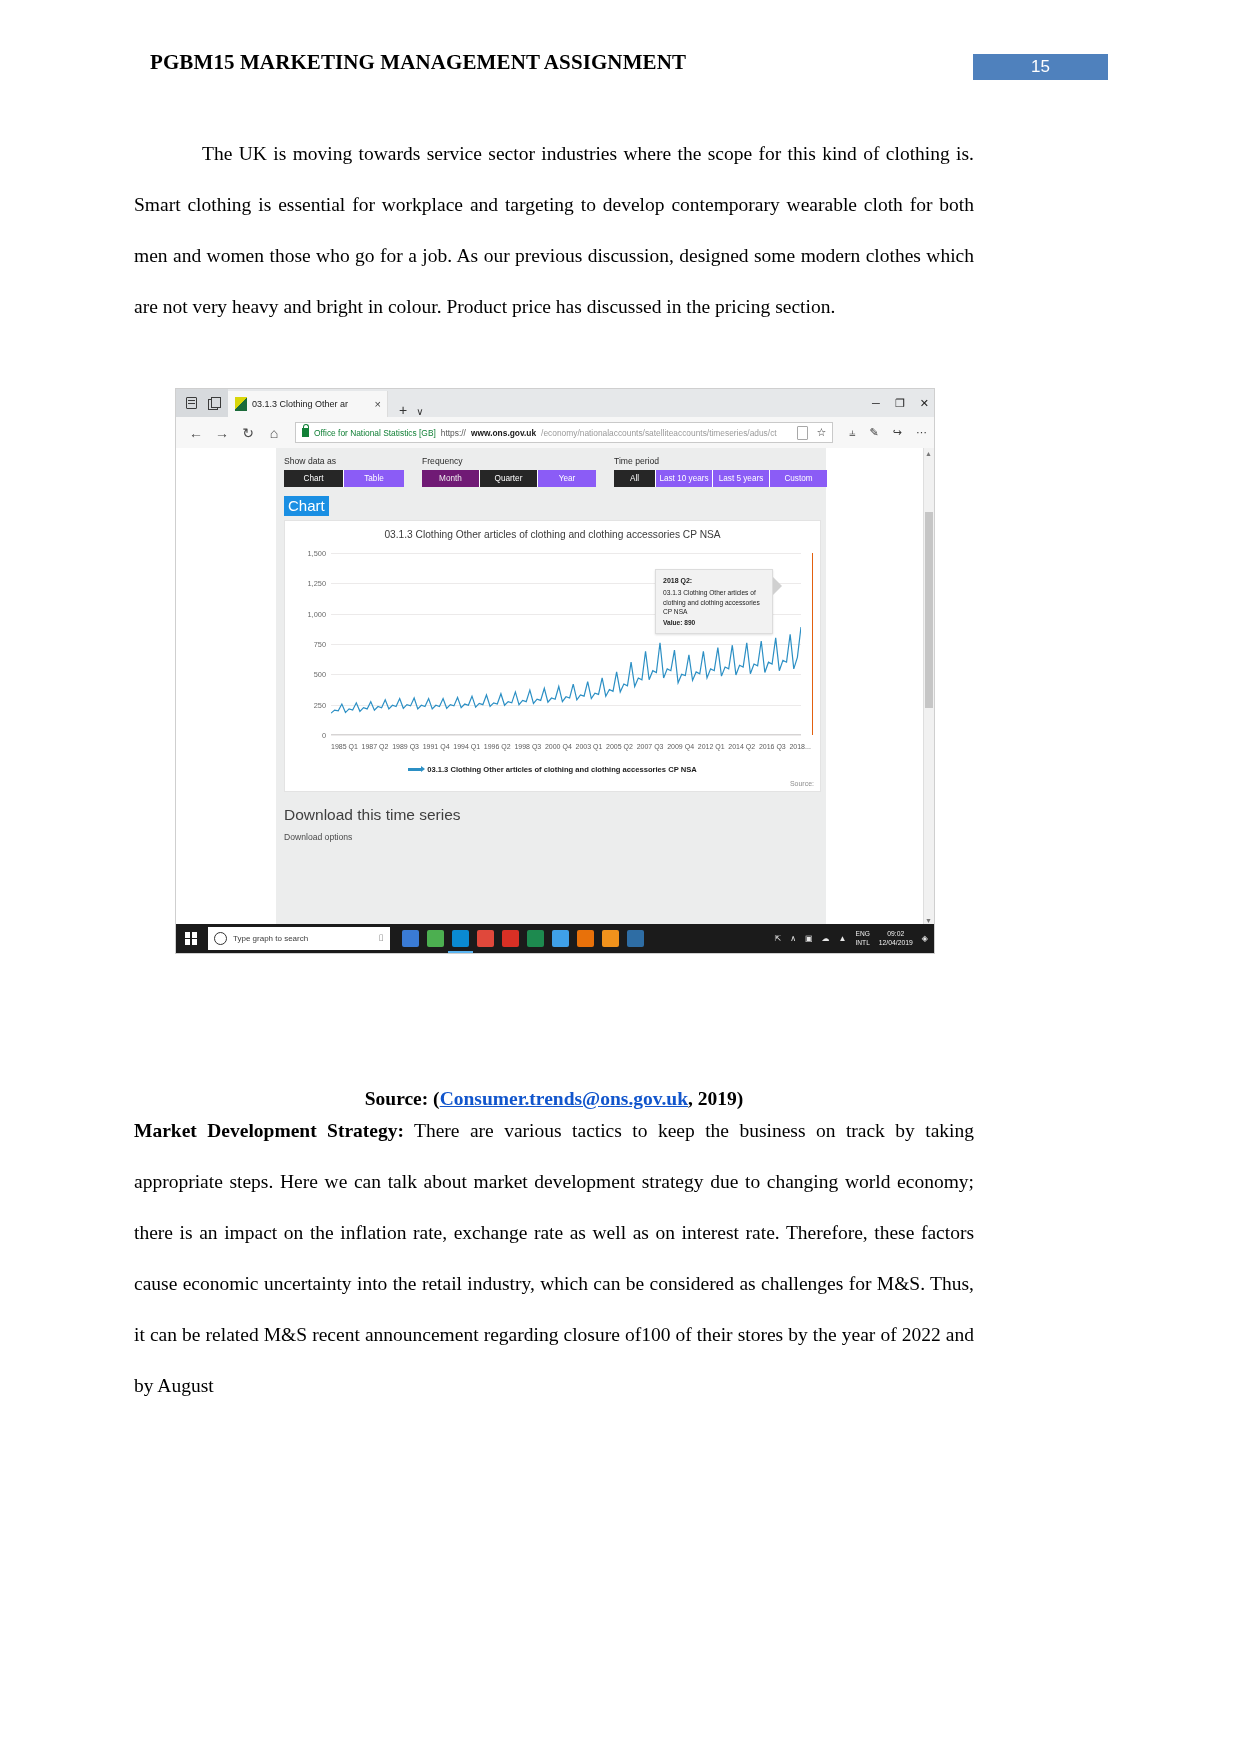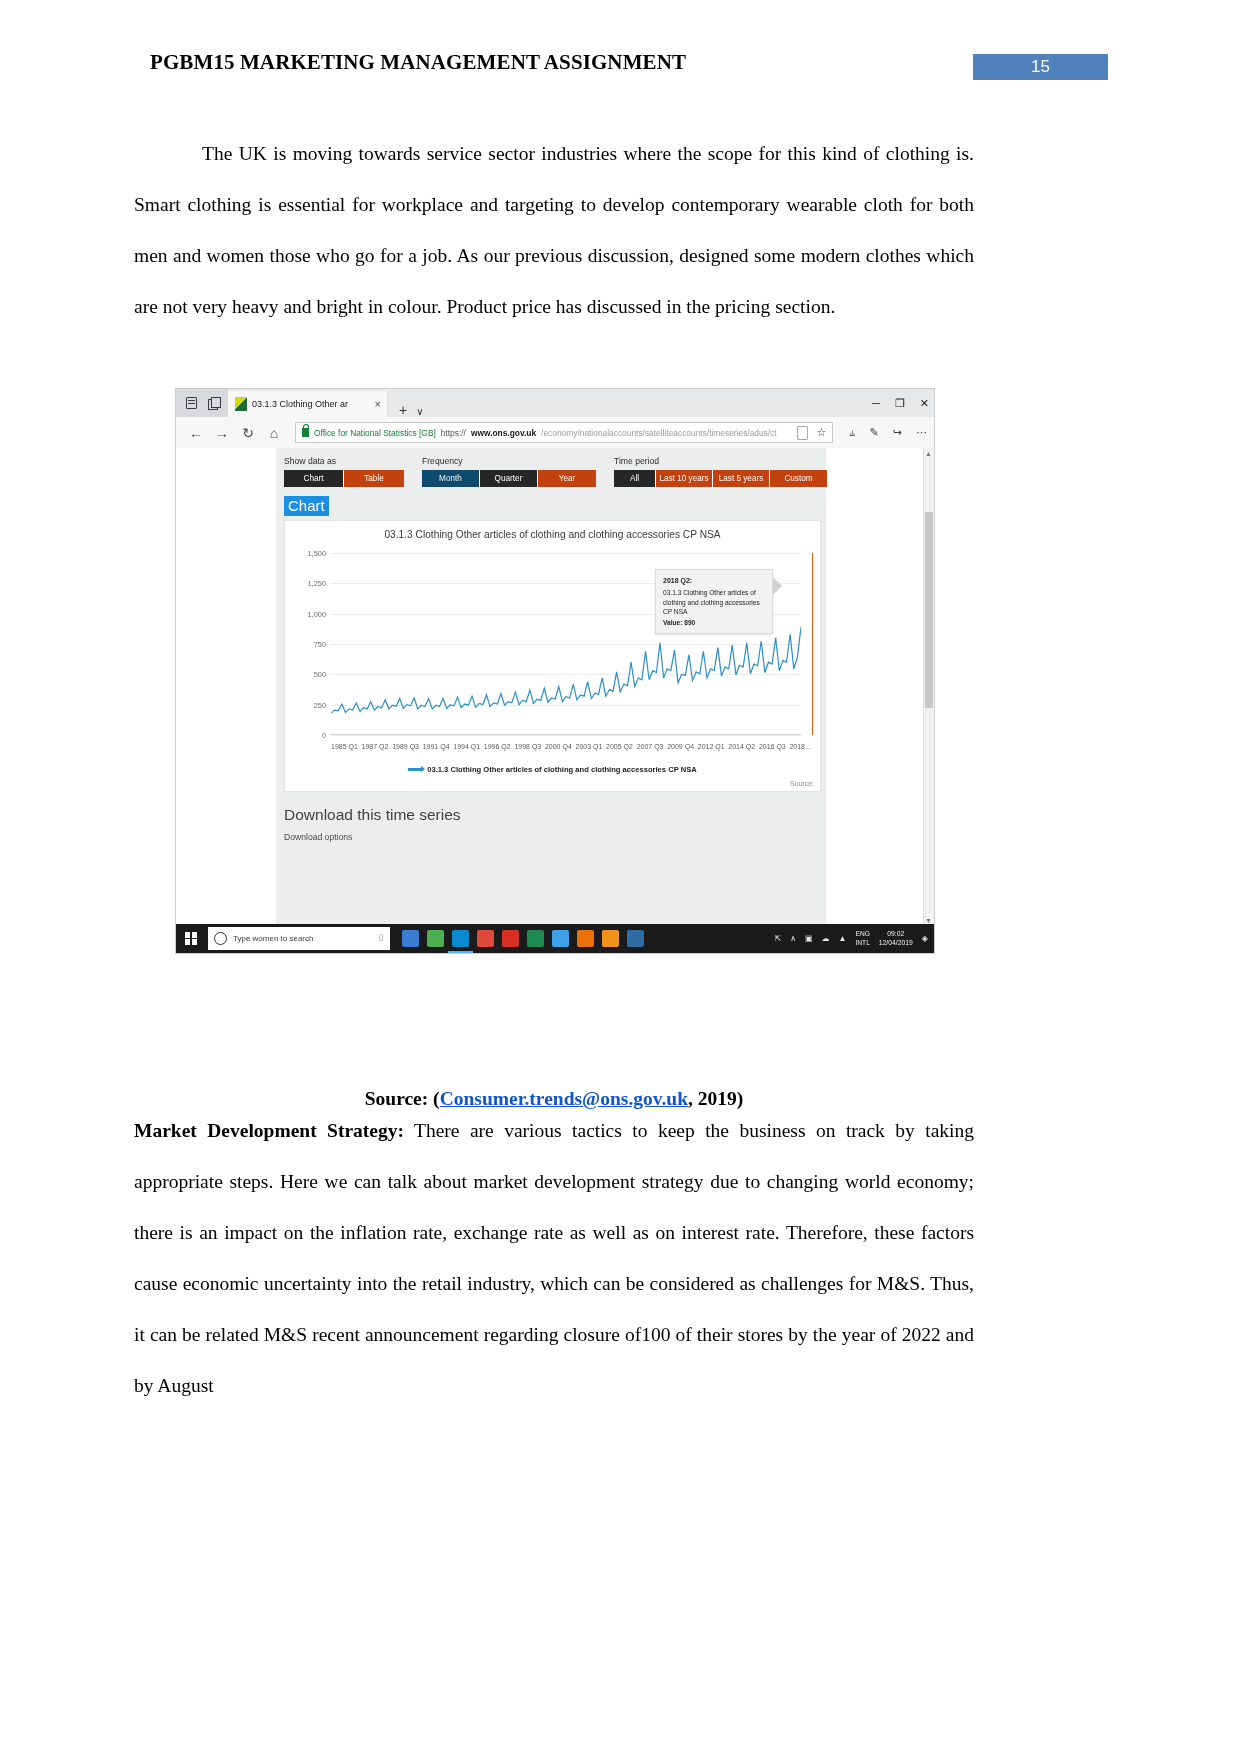--- a/index.html
+++ b/index.html
@@ -140,26 +140,26 @@
   }
   .scroll-thumb { position:absolute; right:1px; top:64px; width:8px; height:196px; background:#c6c6c6; }
   .scroll-arrow { position:absolute; right:2px; font-size:7px; color:#777; }
 
   
   .controls { position:absolute; left:108px; top:8px; width:530px; }
   .ctrl-group { position:absolute; }
   .ctrl-label { font-size:8.6px; color:#2b2b2b; margin-bottom:4px; }
   .btnrow { display:flex; }
   .pbtn {
-    font-size:8.2px; color:#ffffff; background:#c2410c;
+    font-size:8.2px; color:#ffffff; background:#8b5cf6;
     padding:4px 0; text-align:center; border-right:1px solid #ffffff;
     box-sizing:border-box;
   }
   .pbtn.active { background:#262626; }
-  .pbtn.disabled { background:#0c4a6e; color:#efefef; }
+  .pbtn.disabled { background:#701a75; color:#efefef; }
   .pbtn:last-child { border-right:none; }
 
   #grp-show  { left:0;   top:0; }
   #grp-show  .pbtn { width:60px; }
   #grp-freq  { left:138px; top:0; }
   #grp-freq  .pbtn { width:58px; }
   #grp-time  { left:330px; top:0; }
   #grp-time  .pbtn { width:57px; }
   #grp-time  .pbtn:first-child { width:42px; }
 
@@ -436,21 +436,21 @@
         <div class="start">
           <span class="winlogo">
               <i></i>
               <i></i>
               <i></i>
               <i></i>
             </span>
         </div>
         <div class="searchbox">
           <span class="circ"></span>
-          <span class="search-ph">Type women to search</span>
+          <span class="search-ph">Type graph to search</span>
           <span class="mic">⌷</span>
         </div>
         <div class="tsk-icons" id="taskbar-apps">
             <div class="tsk" style="background: rgb(58, 123, 213);"></div>
             <div class="tsk" style="background: rgb(76, 175, 80);"></div>
             <div class="tsk active" style="background: rgb(10, 138, 209);"></div>
             <div class="tsk" style="background: rgb(224, 72, 59);"></div>
             <div class="tsk" style="background: rgb(217, 48, 37);"></div>
             <div class="tsk" style="background: rgb(29, 138, 79);"></div>
             <div class="tsk" style="background: rgb(63, 160, 232);"></div>

